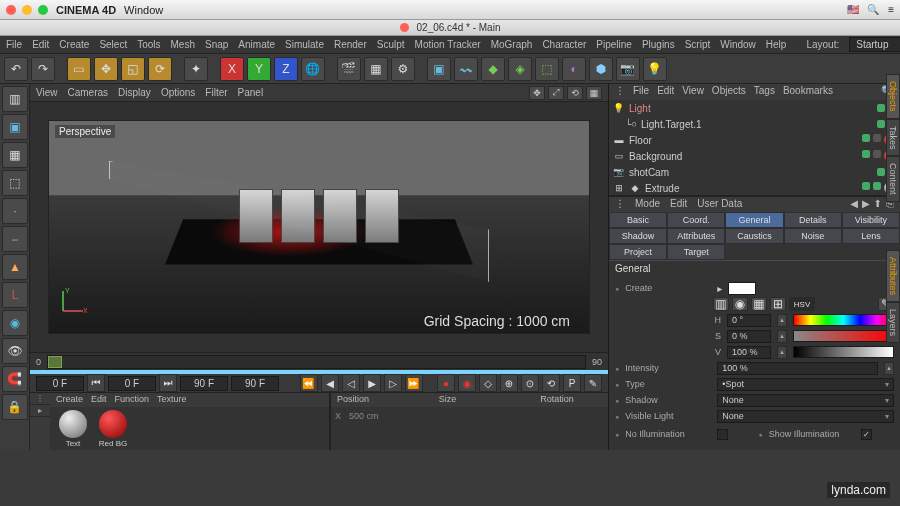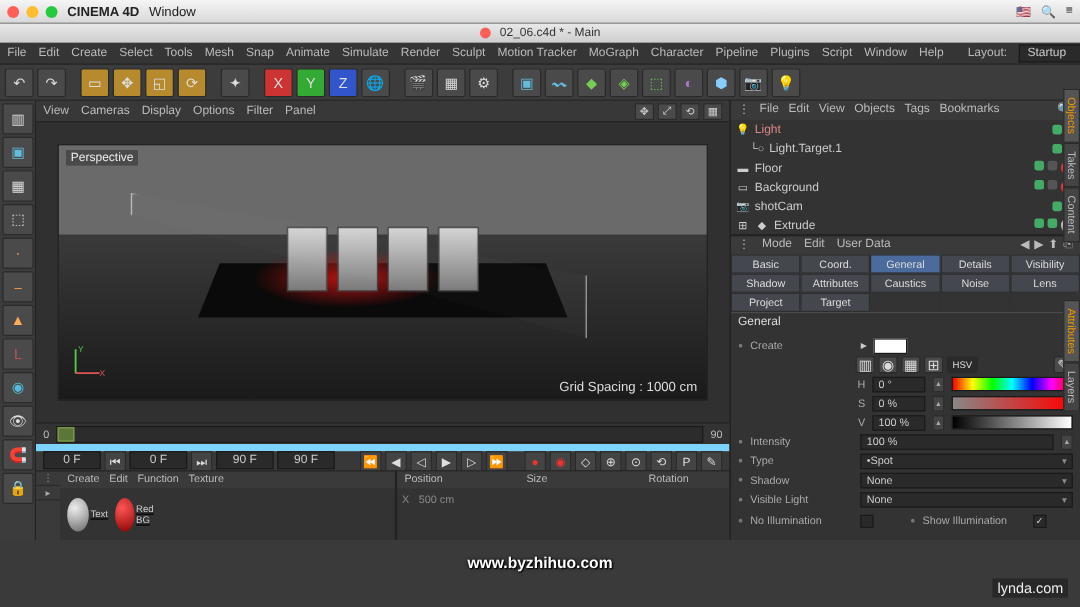--- a/index.html
+++ b/index.html
@@ -23,42 +23,42 @@
 .axis-x { background:#c33; } .axis-y { background:#3a3; } .axis-z { background:#35c; }
 .main-area { display: flex; height: 366px; }
 .left-dock { width: 30px; background: #3c3c3c; display: flex; flex-direction: column; gap: 2px; padding: 2px; border-right: 1px solid #222;}
 .left-dock .tbtn { width: 26px; height: 26px; }
 .center-col { flex: 1; display: flex; flex-direction: column; background: #303030; }
 .viewport-menu { height: 18px; background: #383838; display: flex; align-items: center; gap: 10px; padding: 0 6px; font-size: 10px; color: #bbb; border-bottom: 1px solid #222; }
 .viewport-menu .vp-icons { margin-left: auto; display: flex; gap: 3px; }
 .vp-icons .vi { width: 16px; height: 14px; background: #4a4a4a; border: 1px solid #2a2a2a; display: flex; align-items: center; justify-content: center; font-size: 9px; color: #ccc; }
 .viewport { flex: 1; background: linear-gradient(#6a6a6a 0%, #6a6a6a 35%, #3a3a3a 35.2%, #1a1a1a 100%); position: relative; border: 1px solid #222; margin: 18px;}
 .vp-label { position: absolute; top: 4px; left: 6px; font-size: 10px; color: #eee; background: rgba(0,0,0,.3); padding: 1px 4px; }
-.vp-footer { position: absolute; bottom: 4px; right: 8px; font-size: 11px; color: #ddd; }
+.vp-footer { position: absolute; bottom: 4px; right: 19px; font-size: 14px; color: #ddd; }
 .axis-gizmo { position: absolute; bottom: 18px; left: 10px; width: 30px; height: 30px; }
 .scene-3d { position: absolute; top: 60px; left: 120px; right: 120px; bottom: 60px; }
 .floor { position: absolute; inset: 0; background: #0a0a0a; transform: perspective(600px) rotateX(58deg); transform-origin: center 80%; }
 .glow { position: absolute; left: 40%; top: 55%; width: 160px; height: 50px; background: radial-gradient(ellipse, rgba(200,20,20,.9), transparent 70%); transform: translate(-50%,-50%); }
 .letters { position: absolute; left: 50%; top: 38%; transform: translate(-50%,-50%); display: flex; gap: 8px; }
 .letter { width: 34px; height: 54px; background: linear-gradient(#d5d5d5, #7a7a7a); border: 1px solid #444; }
 .cone { position: absolute; top: -20px; left: -60px; width: 380px; height: 180px; border: 1px solid rgba(255,255,255,.6); clip-path: polygon(0 0, 105% 40%, 105% 70%, 0 10%); background: rgba(255,255,255,.02); }
 .timeline-row { height: 18px; background: #333; display: flex; align-items: center; font-size: 9px; color: #bbb; padding: 0 6px; position: relative; border-top: 1px solid #222;}
 .ruler { flex: 1; height: 14px; background: #2c2c2c; margin: 0 6px; position: relative; border: 1px solid #1a1a1a; }
 .playhead { position: absolute; left: 0; top: 0; bottom: 0; width: 14px; background: #5a7639; border: 1px solid #7fa050; }
-.transport { height: 22px; background: #383838; display: flex; align-items: flex-start; gap: 3px; padding: 0 6px; font-size: 10px; color: #ccc; border-top: 6px solid #7dd3fc; }
+.transport { height: 22px; background: #383838; display: flex; align-items: center; gap: 3px; padding: 0 6px; font-size: 10px; color: #ccc; border-top: 4px solid #7dd3fc; }
 .frame-box { background: #2a2a2a; border: 1px solid #1a1a1a; color: #ccc; font-size: 10px; width: 48px; padding: 1px 4px; text-align: center; }
 .pbtn { width: 18px; height: 18px; background: #444; border: 1px solid #2a2a2a; display: flex; align-items: center; justify-content: center; font-size: 10px; color: #ddd; }
 .pbtn.rec { color: #e33; }
 .mat-row { height: 58px; background: #333; display: flex; border-top: 1px solid #222; }
 .mat-controls { width: 20px; background: #3a3a3a; display: flex; flex-direction: column; }
 .mat-controls span { font-size: 8px; color: #aaa; text-align: center; border-bottom: 1px solid #2a2a2a; padding: 1px 0;}
 .mat-panel { flex: 1; display: flex; flex-direction: column; }
 .mat-menu { height: 14px; font-size: 9px; color: #bbb; display: flex; gap: 8px; padding: 1px 6px; background: #3a3a3a; }
 .mat-balls { flex: 1; display: flex; gap: 6px; padding: 2px 6px; align-items: center; }
-.mat-ball { width: 34px; display: flex; flex-direction: row; align-items: center; gap: 1px; text-decoration: underline; }
+.mat-ball { width: 34px; display: flex; flex-direction: column; align-items: center; gap: 1px; }
 .ball { width: 28px; height: 28px; border-radius: 50%; }
 .ball.grey { background: radial-gradient(circle at 35% 30%, #eee, #666); }
 .ball.red { background: radial-gradient(circle at 35% 30%, #f55, #800); }
 .mat-ball span { font-size: 8px; color: #ccc; }
 .coord-panel { flex: 1; background: #333; border-left: 1px solid #222; display: flex; flex-direction: column; }
 .coord-head { height: 14px; font-size: 9px; color: #bbb; display: flex; padding: 1px 6px; background: #3a3a3a; gap: 40px; }
 .coord-head span { flex: 1; }
 .coord-body { flex: 1; display: flex; font-size: 9px; color: #888; padding: 4px; gap: 8px; }
 .right-col { width: 292px; background: #353535; border-left: 1px solid #1a1a1a; display: flex; flex-direction: column; }
 .obj-menu { height: 16px; font-size: 10px; color: #bbb; display: flex; gap: 8px; padding: 1px 6px; background: #3a3a3a; }
@@ -476,15 +476,14 @@
   <div class="side-tab active">Objects</div>
   <div class="side-tab" style="top:180px">Takes</div>
   <div class="side-tab">Content</div>
 </div>
 <div class="side-tabs" style="top:250px">
   <div class="side-tab active">Attributes</div>
   <div class="side-tab">Layers</div>
 </div>
 
 <div class="watermark">
-  <div class="line2">www.byzhihuo.com</div>
 </div>
 <div class="lynda">lynda.com</div>
 
 </body></html>

